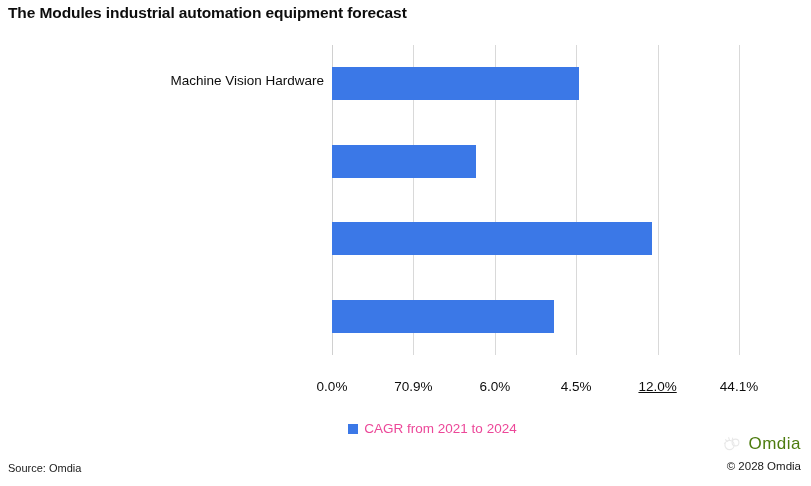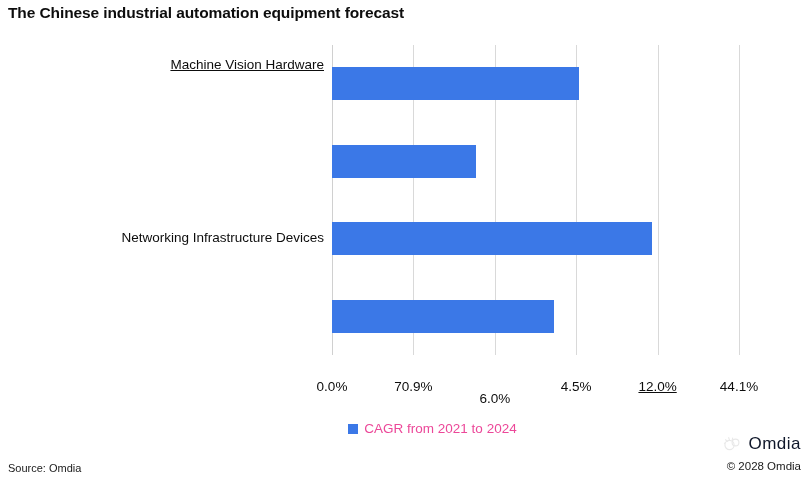--- a/index.html
+++ b/index.html
@@ -142,37 +142,37 @@
     align-items: center;
     opacity: 1;
   }
   #watermark-mark {
     width: 22px;
     height: 18px;
     margin-right: 4px;
   }
   #watermark-word {
     font-size: 17px;
-    color: #0f172a;
+    color: #4d7c0f;
     letter-spacing: 0.5px;
     line-height: 1;
   }
   #copyright {
     position: absolute;
     right: 10px;
     top: 460px;
     font-size: 11.5px;
     color: #1a1a1a;
     white-space: nowrap;
   }
 </style>
 </head>
 <body>
 
-<div id="chart-title">The Chinese industrial automation equipment forecast</div>
+<div id="chart-title">The Modules industrial automation equipment forecast</div>
 
 <div id="plot-area">
 
 <div class="gridline axis-line" style="left: 0px;"></div>
     <div class="gridline" style="left: 81.4px;"></div>
     <div class="gridline" style="left: 162.8px;"></div>
     <div class="gridline" style="left: 244.2px;"></div>
     <div class="gridline" style="left: 325.6px;"></div>
     <div class="gridline" style="left: 407px;"></div>
     <div class="bar-row" style="top: 0px; height: 77.5px;">
@@ -184,29 +184,28 @@
     <div class="bar-row" style="top: 155px; height: 77.5px;">
       <div class="bar" title="Networking Infrastructure Devices: 11.8%" style="width: 320.173px; background: rgb(59, 120, 231);"></div>
     </div>
     <div class="bar-row" style="top: 232.5px; height: 77.5px;">
       <div class="bar" title="Embedded Computer Boards &amp; Modules: 8.2%" style="width: 222.493px; background: rgb(59, 120, 231);"></div>
     </div>
   </div>
 
 <div id="category-labels">
 
-<div class="cat-label" style="top: 12px; text-decoration: underline;">Machine Vision Hardware</div>
-    <div class="cat-label" style="top: 184.75px;">Networking Infrastructure Devices</div>
+<div class="cat-label" style="top: 28px;">Machine Vision Hardware</div>
   </div>
 
 <div id="x-axis-labels">
 
 <div class="tick-label" style="left: 0px;">0.0%</div>
     <div class="tick-label" style="left: 81.4px;">70.9%</div>
-    <div class="tick-label" style="left: 162.8px; margin-top: 12px;">6.0%</div>
+    <div class="tick-label" style="left: 162.8px;">6.0%</div>
     <div class="tick-label" style="left: 244.2px;">4.5%</div>
     <div class="tick-label" style="left: 325.6px; text-decoration: underline;">12.0%</div>
     <div class="tick-label" style="left: 407px;">44.1%</div>
   </div>
 
 <div id="legend">
   <div id="legend-inner">
     <span id="legend-swatch"></span>
     <span id="legend-label">CAGR from 2021 to 2024</span>
   </div>

